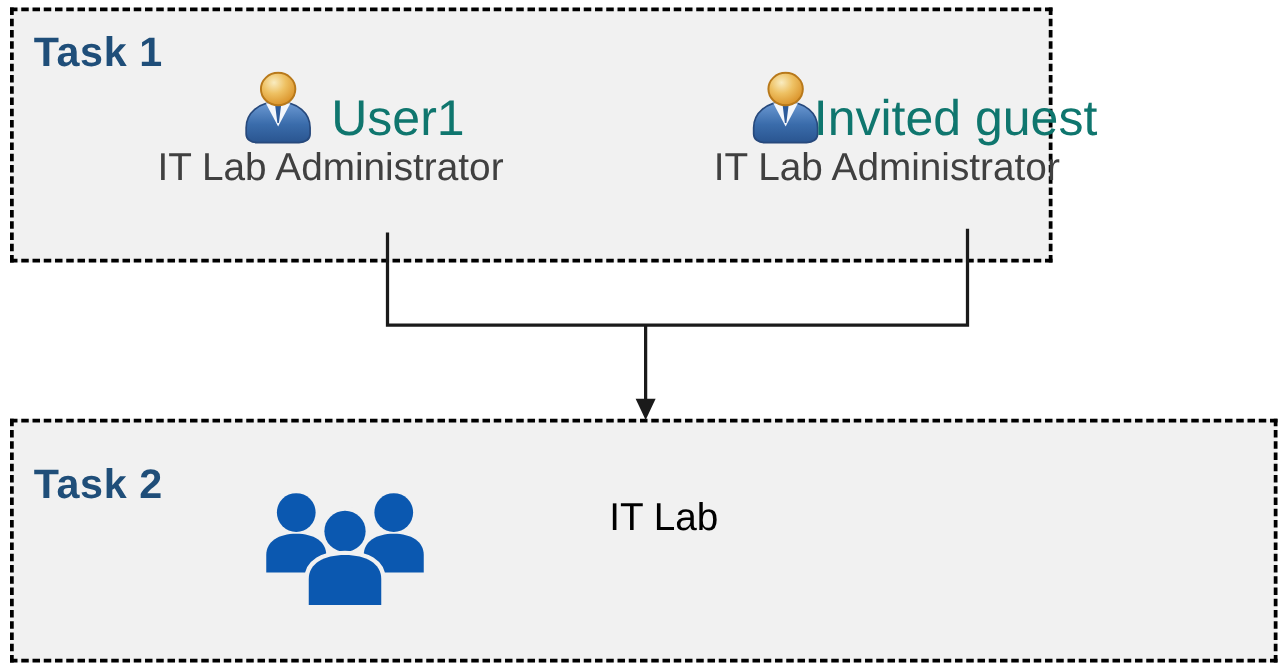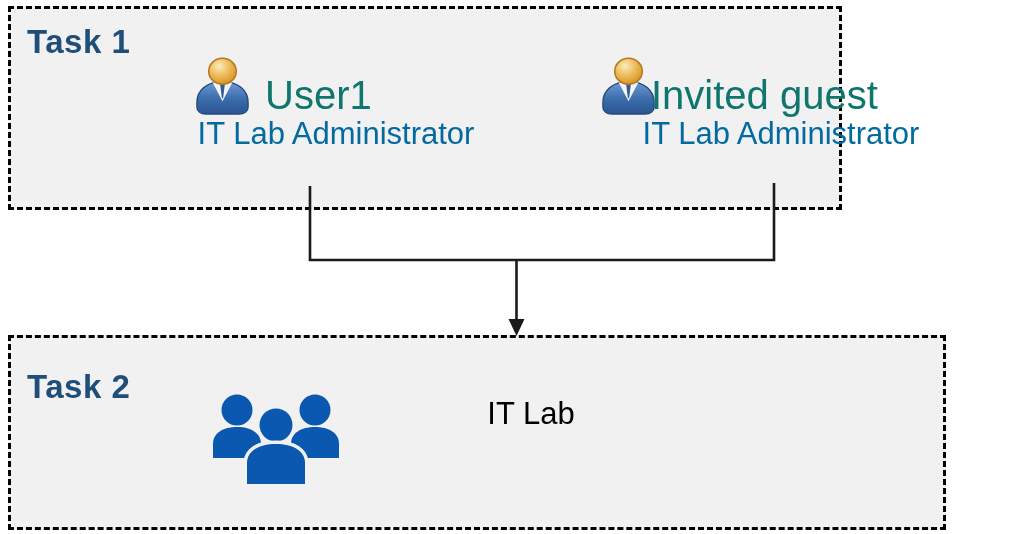--- a/index.html
+++ b/index.html
@@ -15,21 +15,21 @@
     background: #ffffff;
     overflow: hidden;
   }
   .task-box {
     position: absolute;
     box-sizing: border-box;
     background: #f1f1f1;
     border: 3px dashed #000000;
   }
   #task1-box { left: 8px; top: 6px; width: 834px; height: 204px; }
-  #task2-box { left: 8px; top: 335px; width: 938px; height: 195px; }
+  #task2-box { left: 8px; top: 335px; width: 1014px; height: 195px; }
   .task-label {
     position: absolute;
     font-size: 33px;
     font-weight: bold;
     color: #1f4e79;
     letter-spacing: 0.5px;
     white-space: nowrap;
   }
   #task1-label { left: 16px; top: 14px; }
   #task2-label { left: 16px; top: 30px; }
@@ -40,22 +40,22 @@
     position: absolute;
     font-size: 40px;
     color: #0f766e;
     white-space: nowrap;
   }
   #member1-name { left: 254px; top: 64px; }
   #member2-name { left: 640px; top: 64px; }
   .member-role {
     position: absolute;
     font-size: 31px;
-    color: #0369a1;
-    text-align: center;
+    color: #404040;
+    text-align: left;
     white-space: nowrap;
   }
   #member1-role { left: 115px; top: 107px; width: 420px; }
   #member2-role { left: 560px; top: 107px; width: 420px; }
   #group-icon { position: absolute; left: 198px; top: 54px; width: 134px; height: 92px; }
   #group-name {
     position: absolute;
     left: 330px;
     top: 56px;
     width: 380px;

